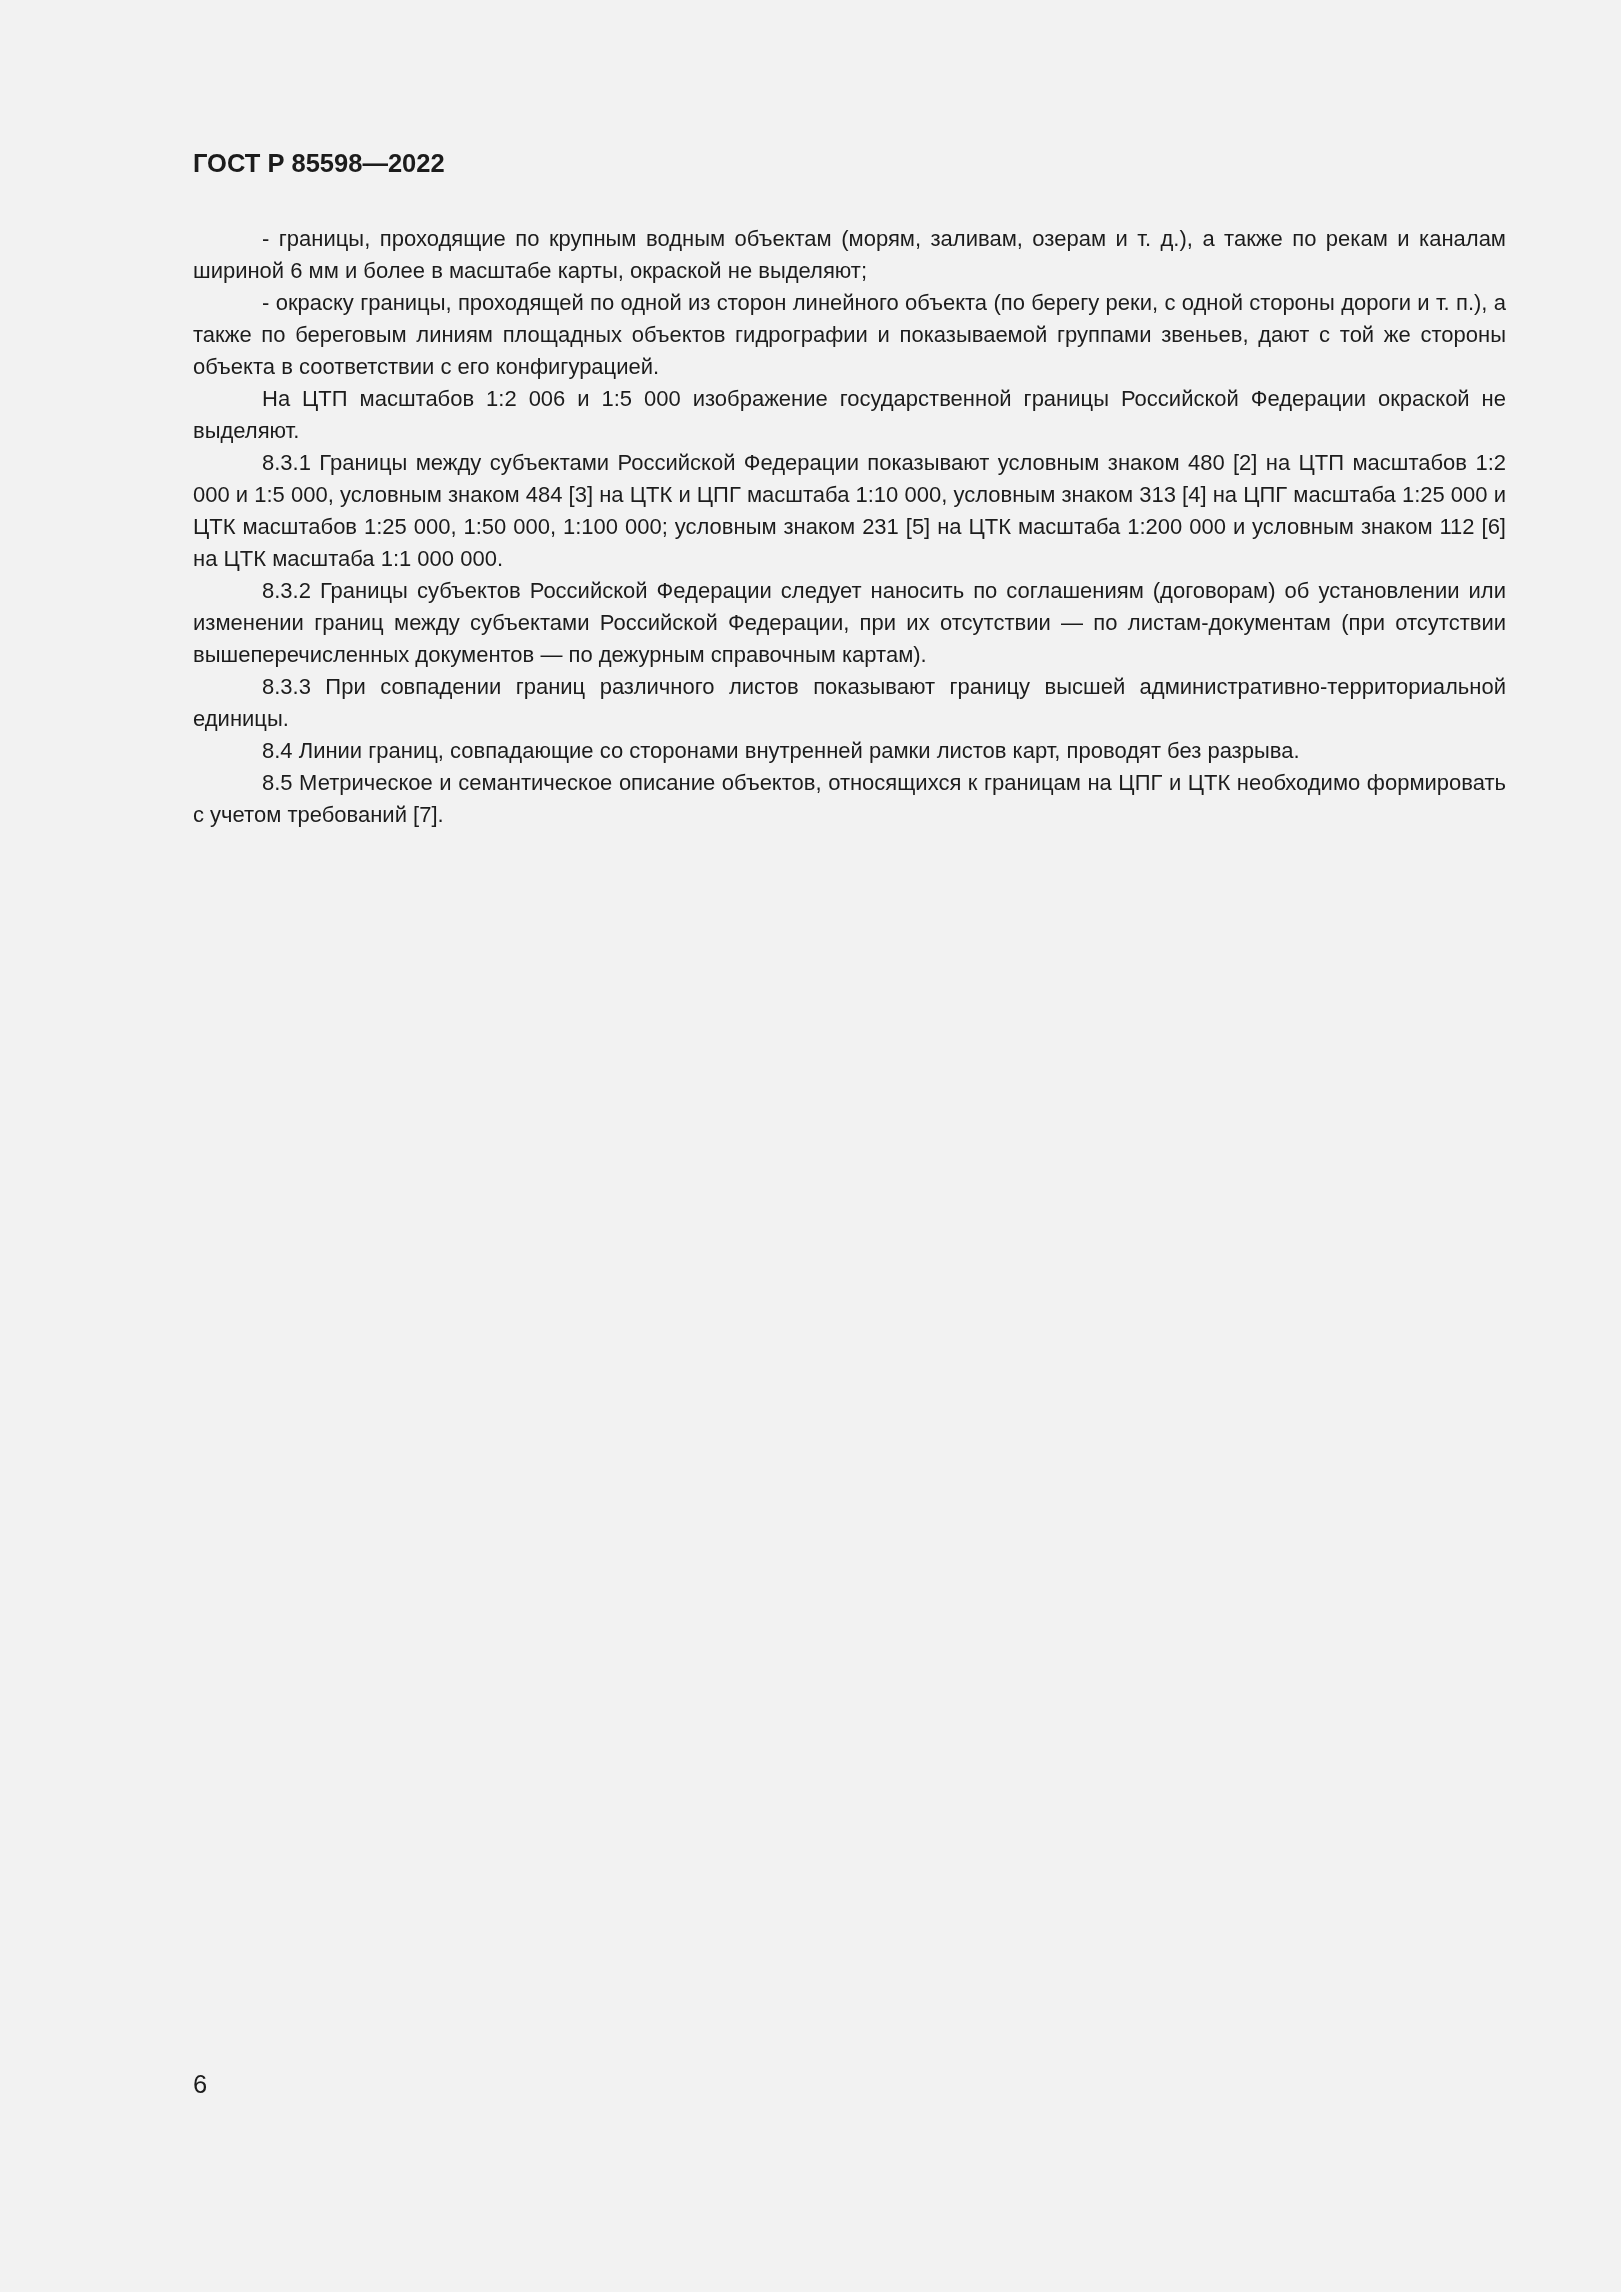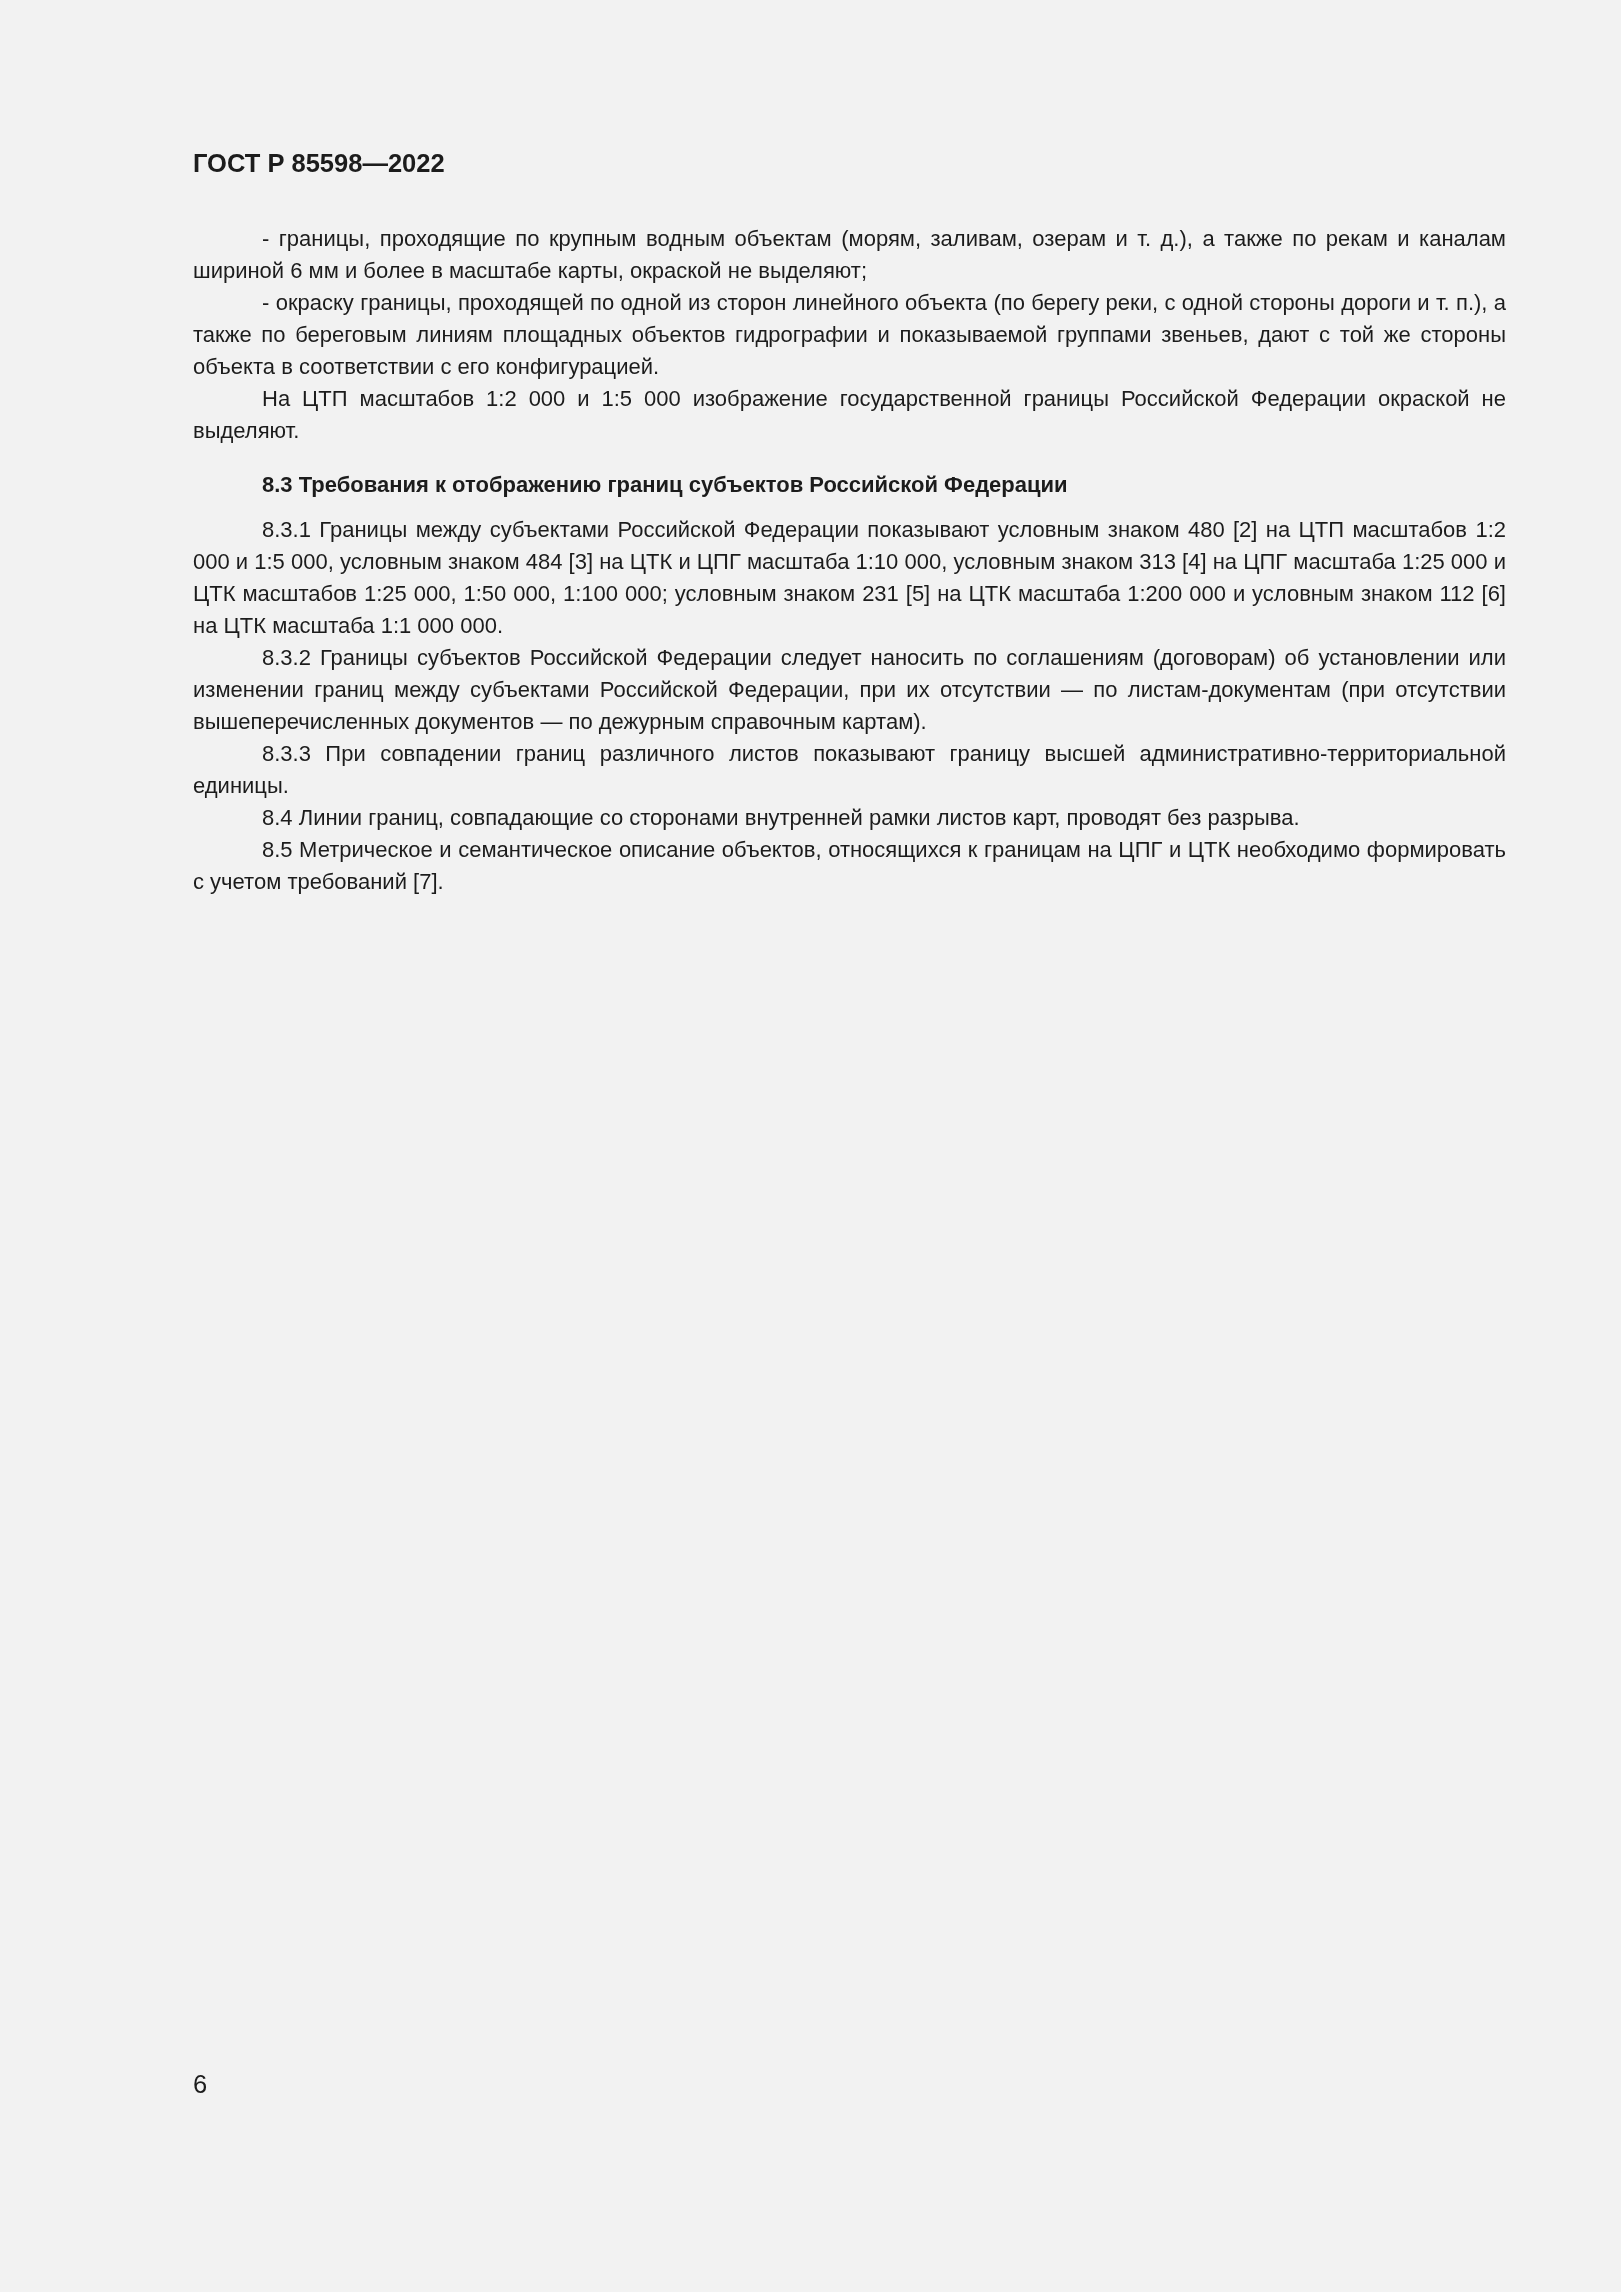--- a/index.html
+++ b/index.html
@@ -28,22 +28,21 @@
     }
   </style>
 </head>
 <body>
 
 <div class="header">ГОСТ Р 85598—2022</div>
 
 <div class="content">
   <p class="p">-  границы, проходящие по крупным водным объектам (морям, заливам, озерам и т. д.), а также по рекам и каналам шириной 6 мм и более в масштабе карты, окраской не выделяют;</p>
   <p class="p">-  окраску границы, проходящей по одной из сторон линейного объекта (по берегу реки, с одной стороны дороги и т. п.), а также по береговым линиям площадных объектов гидрографии и показываемой группами звеньев, дают с той же стороны объекта в соответствии с его конфигурацией.</p>
-  <p class="p">На ЦТП масштабов 1:2 000 и 1:5 000 изображение государственной границы Российской Федерации окраской не выделяют.</p>
-  <p class="h">8.3  Требования к отображению границ субъектов Российской Федерации</p>
+  <p class="p">На ЦТП масштабов 1:2 006 и 1:5 000 изображение государственной границы Российской Федерации окраской не выделяют.</p>
   <p class="p">8.3.1  Границы между субъектами Российской Федерации показывают условным знаком 480 [2] на ЦТП масштабов 1:2 000 и 1:5 000, условным знаком 484 [3] на ЦТК и ЦПГ масштаба 1:10 000, условным знаком 313 [4] на ЦПГ масштаба 1:25 000 и ЦТК масштабов 1:25 000, 1:50 000, 1:100 000; условным знаком 231 [5] на ЦТК масштаба 1:200 000 и условным знаком 112 [6] на ЦТК масштаба 1:1 000 000.</p>
   <p class="p">8.3.2  Границы субъектов Российской Федерации следует наносить по соглашениям (договорам) об установлении или изменении границ между субъектами Российской Федерации, при их отсутствии — по листам-документам (при отсутствии вышеперечисленных документов — по дежурным справочным картам).</p>
   <p class="p">8.3.3  При совпадении границ различного листов показывают границу высшей административно-территориальной единицы.</p>
   <p class="p">8.4  Линии границ, совпадающие со сторонами внутренней рамки листов карт, проводят без разрыва.</p>
   <p class="p">8.5  Метрическое и семантическое описание объектов, относящихся к границам на ЦПГ и ЦТК необходимо формировать с учетом требований [7].</p>
 </div>
 
 <div class="pagenum">6</div>
 
 

